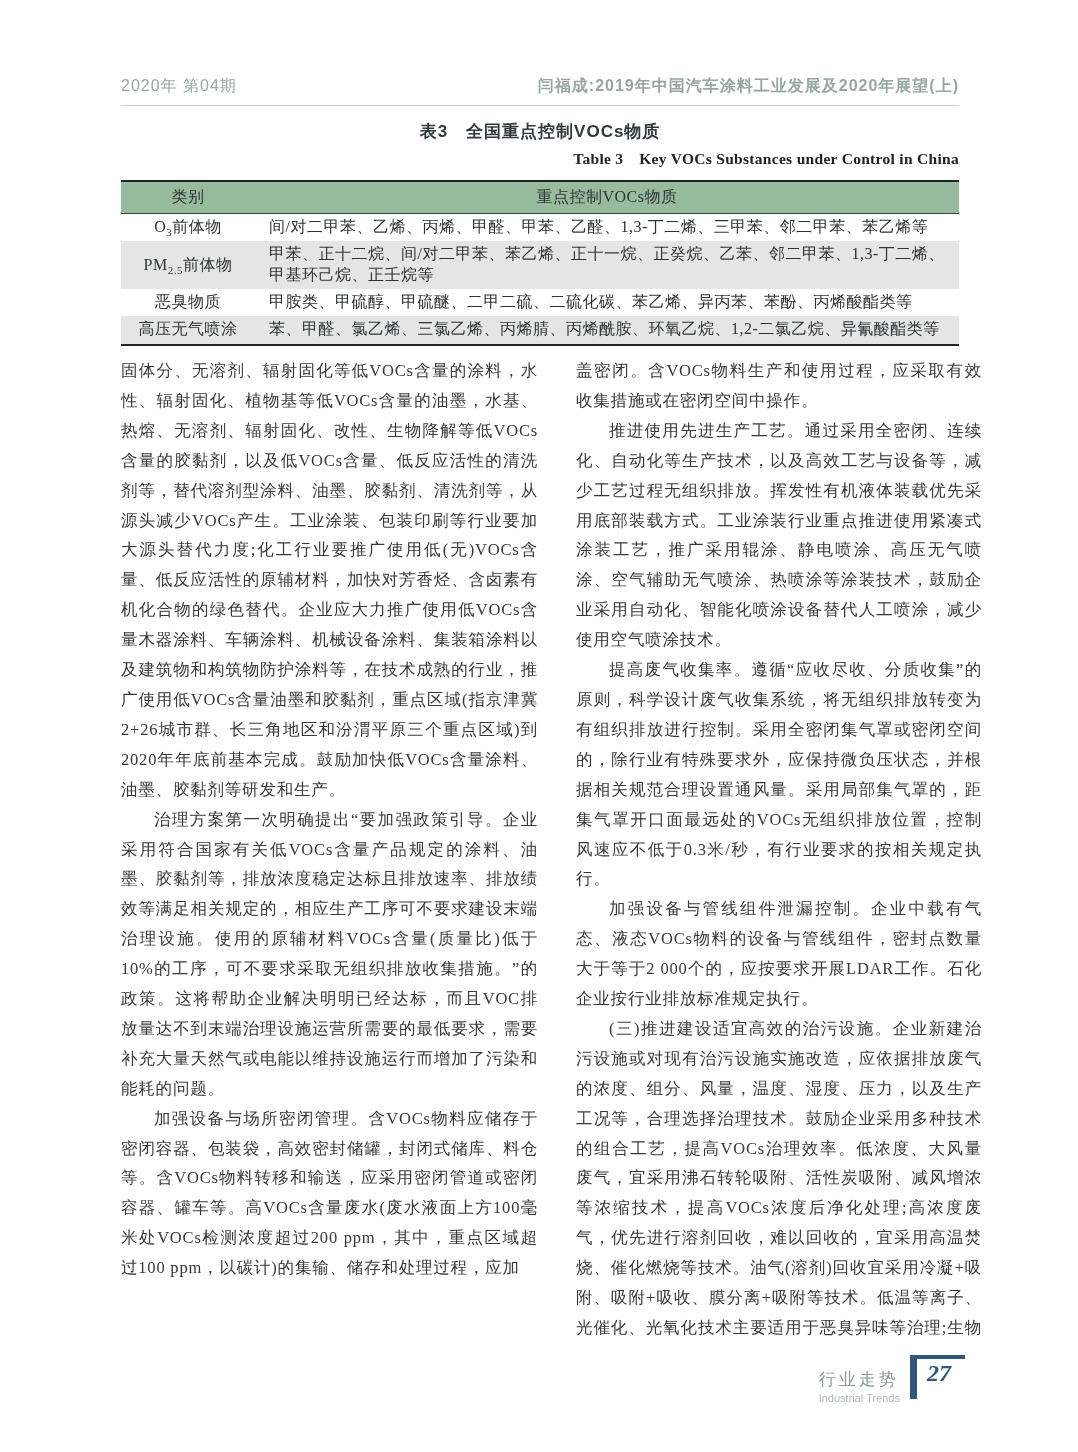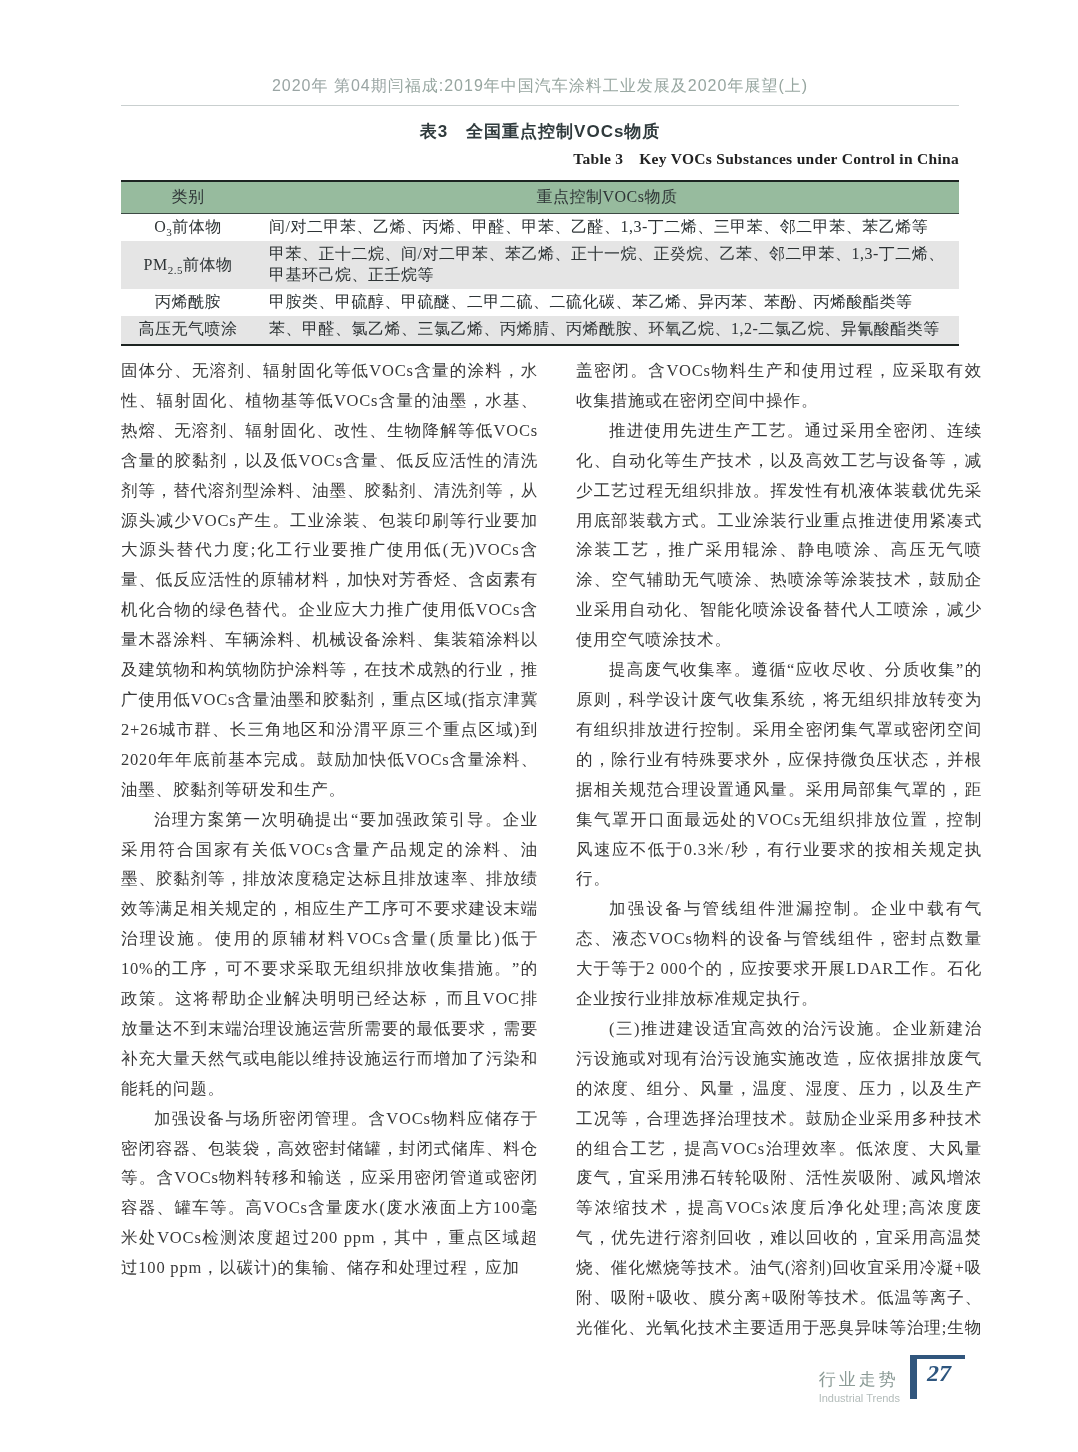--- a/index.html
+++ b/index.html
@@ -8,28 +8,28 @@
     width:1078px;height:1452px;
     margin:0 auto;
     background:#ffffff;
     font-family:"Liberation Serif","DejaVu Serif",serif;
     color:#363636;
     overflow:hidden;
   }
   
   .page-header{
     position:absolute;top:76px;left:121px;width:838px;
-    display:flex;justify-content:center;
+    display:flex;justify-content:space-between;
     font-size:16px;letter-spacing:1px;
     color:#9aa5a4;
     padding-bottom:8px;
     border-bottom:1px solid #c9cfcf;
     font-family:"Liberation Sans","DejaVu Sans",sans-serif;
   }
-  .page-header .running-title{color:#97a6a0;}
+  .page-header .running-title{color:#97a6a0;font-weight:bold;}
   
   .table-block{position:absolute;top:120px;left:121px;width:838px;}
   .tbl-title-zh{
     text-align:center;font-weight:bold;font-size:17px;color:#2f3a3c;
     font-family:"Liberation Sans","DejaVu Sans",sans-serif;letter-spacing:1px;
   }
   .tbl-title-en{
     text-align:right;font-weight:bold;font-size:15.5px;color:#222;
     margin-top:6px;letter-spacing:.3px;
   }
@@ -107,21 +107,21 @@
       <tbody>
         <tr class="white">
           <td class="cat"><span>O</span><sub>3</sub><span>前体物</span></td>
           <td class="sub-cell">间/对二甲苯、乙烯、丙烯、甲醛、甲苯、乙醛、1,3-丁二烯、三甲苯、邻二甲苯、苯乙烯等</td>
         </tr>
         <tr class="green">
           <td class="cat"><span>PM</span><sub>2.5</sub><span>前体物</span></td>
           <td class="sub-cell">甲苯、正十二烷、间/对二甲苯、苯乙烯、正十一烷、正癸烷、乙苯、邻二甲苯、1,3-丁二烯、甲基环己烷、正壬烷等</td>
         </tr>
         <tr class="white">
-          <td class="cat"><span>丙烯酰胺</span><sub></sub><span></span></td>
+          <td class="cat"><span>恶臭物质</span><sub></sub><span></span></td>
           <td class="sub-cell">甲胺类、甲硫醇、甲硫醚、二甲二硫、二硫化碳、苯乙烯、异丙苯、苯酚、丙烯酸酯类等</td>
         </tr>
         <tr class="green">
           <td class="cat"><span>高压无气喷涂</span><sub></sub><span></span></td>
           <td class="sub-cell">苯、甲醛、氯乙烯、三氯乙烯、丙烯腈、丙烯酰胺、环氧乙烷、1,2-二氯乙烷、异氰酸酯类等</td>
         </tr>
       </tbody>
     </table>
   </div>
 

